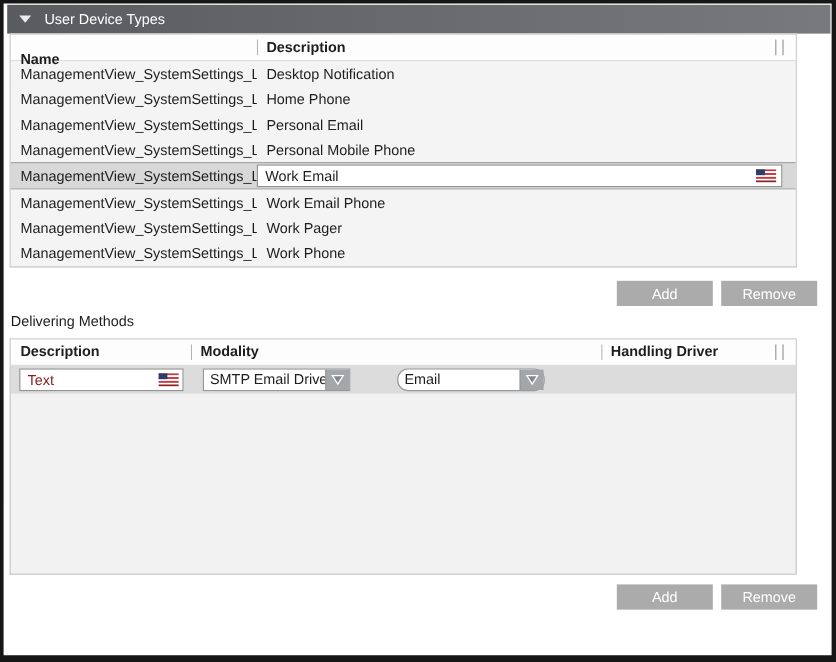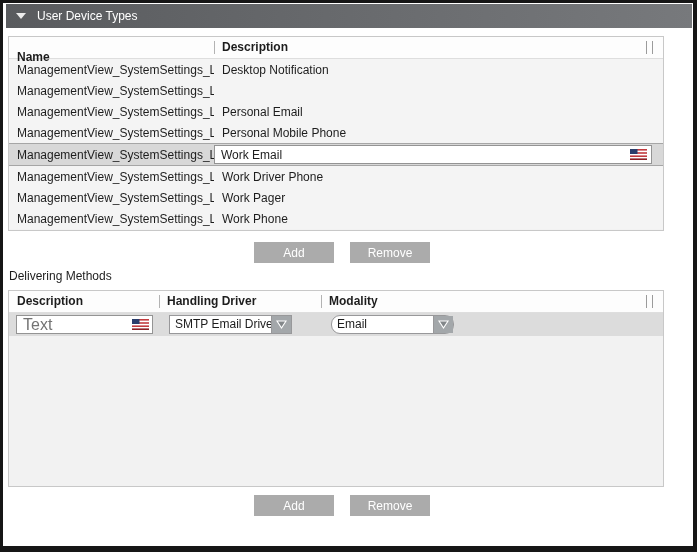--- a/index.html
+++ b/index.html
@@ -4,21 +4,21 @@
 <style>
   html,body { margin:0; padding:0; background:#fff; }
   .window {
     width:697px; height:552px; box-sizing:border-box;
     border:3px solid #161616; border-bottom-width:6px; border-right-width:4px;
     background:#fff; position:relative;
     font-family:"Liberation Sans", sans-serif; font-size:12px; color:#1d1d1d;
     overflow:hidden;
   }
   .titlebar {
-    margin:1px 1px 8px 3px; height:24px;
+    margin:1px 1px 0 3px; height:24px;
     background:linear-gradient(to right,#595b5e,#77797c);
     color:#fff; display:flex; align-items:center; padding-left:10px;
   }
   .tri-down {
     width:0; height:0; border-left:5px solid transparent; border-right:5px solid transparent;
     border-top:6px solid #ececec; margin-right:11px;
   }
   .section-label { margin:8px 0 6px 6px; height:15px; line-height:15px; }
   .grid {
     margin-left:5px; width:656px; box-sizing:border-box;
@@ -51,35 +51,35 @@
   }
   .edit-wrap { flex:1; display:flex; align-items:flex-start; margin-right:11px; }
   .cell-editor {
     flex:1; height:19px; box-sizing:border-box; border:1px solid #949494; background:#fff;
     display:flex; align-items:center; padding:0 4px 0 0;
   }
   .cell-editor input {
     flex:1; border:none; outline:none; background:transparent; height:15px;
     font-family:"Liberation Sans", sans-serif; font-size:12px; color:#1d1d1d; padding-left:6px;
   }
-  .btnrow { display:flex; justify-content:center; gap:16px; margin-right:12px; }
+  .btnrow { display:flex; justify-content:flex-end; gap:7px; margin-right:12px; }
   .btnrow1 { margin-top:11px; }
   .btnrow2 { margin-top:8px; }
   .gbtn {
     width:80px; height:21px; background:#ababab; color:#fff; border:none;
     font-family:"Liberation Sans", sans-serif; font-size:12px; cursor:pointer;
   }
   .dm-row { height:23px; background:#dcdcdc; display:flex; align-items:center; }
   .txt-input {
     margin-left:7px; width:137px; height:19px; box-sizing:border-box;
     border:1px solid #949494; background:#fff; display:flex; align-items:center; padding:0 3px 0 0;
   }
   .txt-input input {
     flex:1; width:60px; border:none; outline:none; background:transparent; height:15px;
-    font-family:"Liberation Sans", sans-serif; font-size:16px; color:#737373; padding-left:6px;
+    font-family:"Liberation Sans", sans-serif; font-size:12px; color:#7f1d1d; padding-left:6px;
   }
   .dd {
     display:flex; width:123px; height:19px; box-sizing:border-box;
     border:1px solid #98989a; background:#fff;
   }
   .dd-smtp { margin-left:16px; }
   .dd-modality { margin-left:39px;border-radius:9px; }
   .dd .dd-text { flex:1; padding-left:5px; line-height:17px; overflow:hidden; white-space:nowrap; }
   .dd .dd-btn {
     width:19px; background:#a3a7aa; display:flex; align-items:center; justify-content:center;
@@ -104,20 +104,21 @@
       <div class="gcell c-name">Name</div>
       <div class="gcell c-desc1 sep">Description</div>
     </div>
 
     <div class="trow">
       <div class="cell name">ManagementView_SystemSettings_Lib</div>
       <div class="cell desc">Desktop Notification</div>
     </div>
     <div class="trow">
       <div class="cell name">ManagementView_SystemSettings_Lib</div>
+      <div class="cell desc">Home Phone</div>
     </div>
     <div class="trow">
       <div class="cell name">ManagementView_SystemSettings_Lib</div>
       <div class="cell desc">Personal Email</div>
     </div>
     <div class="trow">
       <div class="cell name">ManagementView_SystemSettings_Lib</div>
       <div class="cell desc">Personal Mobile Phone</div>
     </div>
 
@@ -133,21 +134,21 @@
             <rect x="0" y="6.4" width="17" height="1.6" fill="#c23b3f"></rect>
             <rect x="0" y="9.4" width="17" height="1.6" fill="#8a1f24"></rect>
             <rect x="0" y="0" width="7.5" height="5" fill="#2a3d6b"></rect>
           </svg>
         </div>
       </div>
     </div>
 
     <div class="trow">
       <div class="cell name">ManagementView_SystemSettings_Lib</div>
-      <div class="cell desc">Work Driver Phone</div>
+      <div class="cell desc">Work Email Phone</div>
     </div>
     <div class="trow">
       <div class="cell name">ManagementView_SystemSettings_Lib</div>
       <div class="cell desc">Work Pager</div>
     </div>
     <div class="trow">
       <div class="cell name">ManagementView_SystemSettings_Lib</div>
       <div class="cell desc">Work Phone</div>
     </div>
   </div>
@@ -155,22 +156,22 @@
   <div class="btnrow btnrow1">
     <button class="gbtn">Add</button>
     <button class="gbtn">Remove</button>
   </div>
 
   <div class="section-label spacer-lbl2">Delivering Methods</div>
 
   <div class="grid grid2">
     <div class="ghead">
       <div class="gcell c-d2desc">Description</div>
+      <div class="gcell c-modality sep">Modality</div>
       <div class="gcell c-driver sep">Handling Driver</div>
-      <div class="gcell c-modality sep">Modality</div>
     </div>
 
     <div class="dm-row">
       <div class="txt-input">
         <input type="text" value="Text" style="">
         <svg class="flag" viewBox="0 0 17 11">
           <rect x="0" y="0" width="17" height="11" fill="#fff"></rect>
           <rect x="0" y="0" width="17" height="1.6" fill="#c23b3f"></rect>
           <rect x="0" y="3.2" width="17" height="1.6" fill="#c23b3f"></rect>
           <rect x="0" y="6.4" width="17" height="1.6" fill="#c23b3f"></rect>

